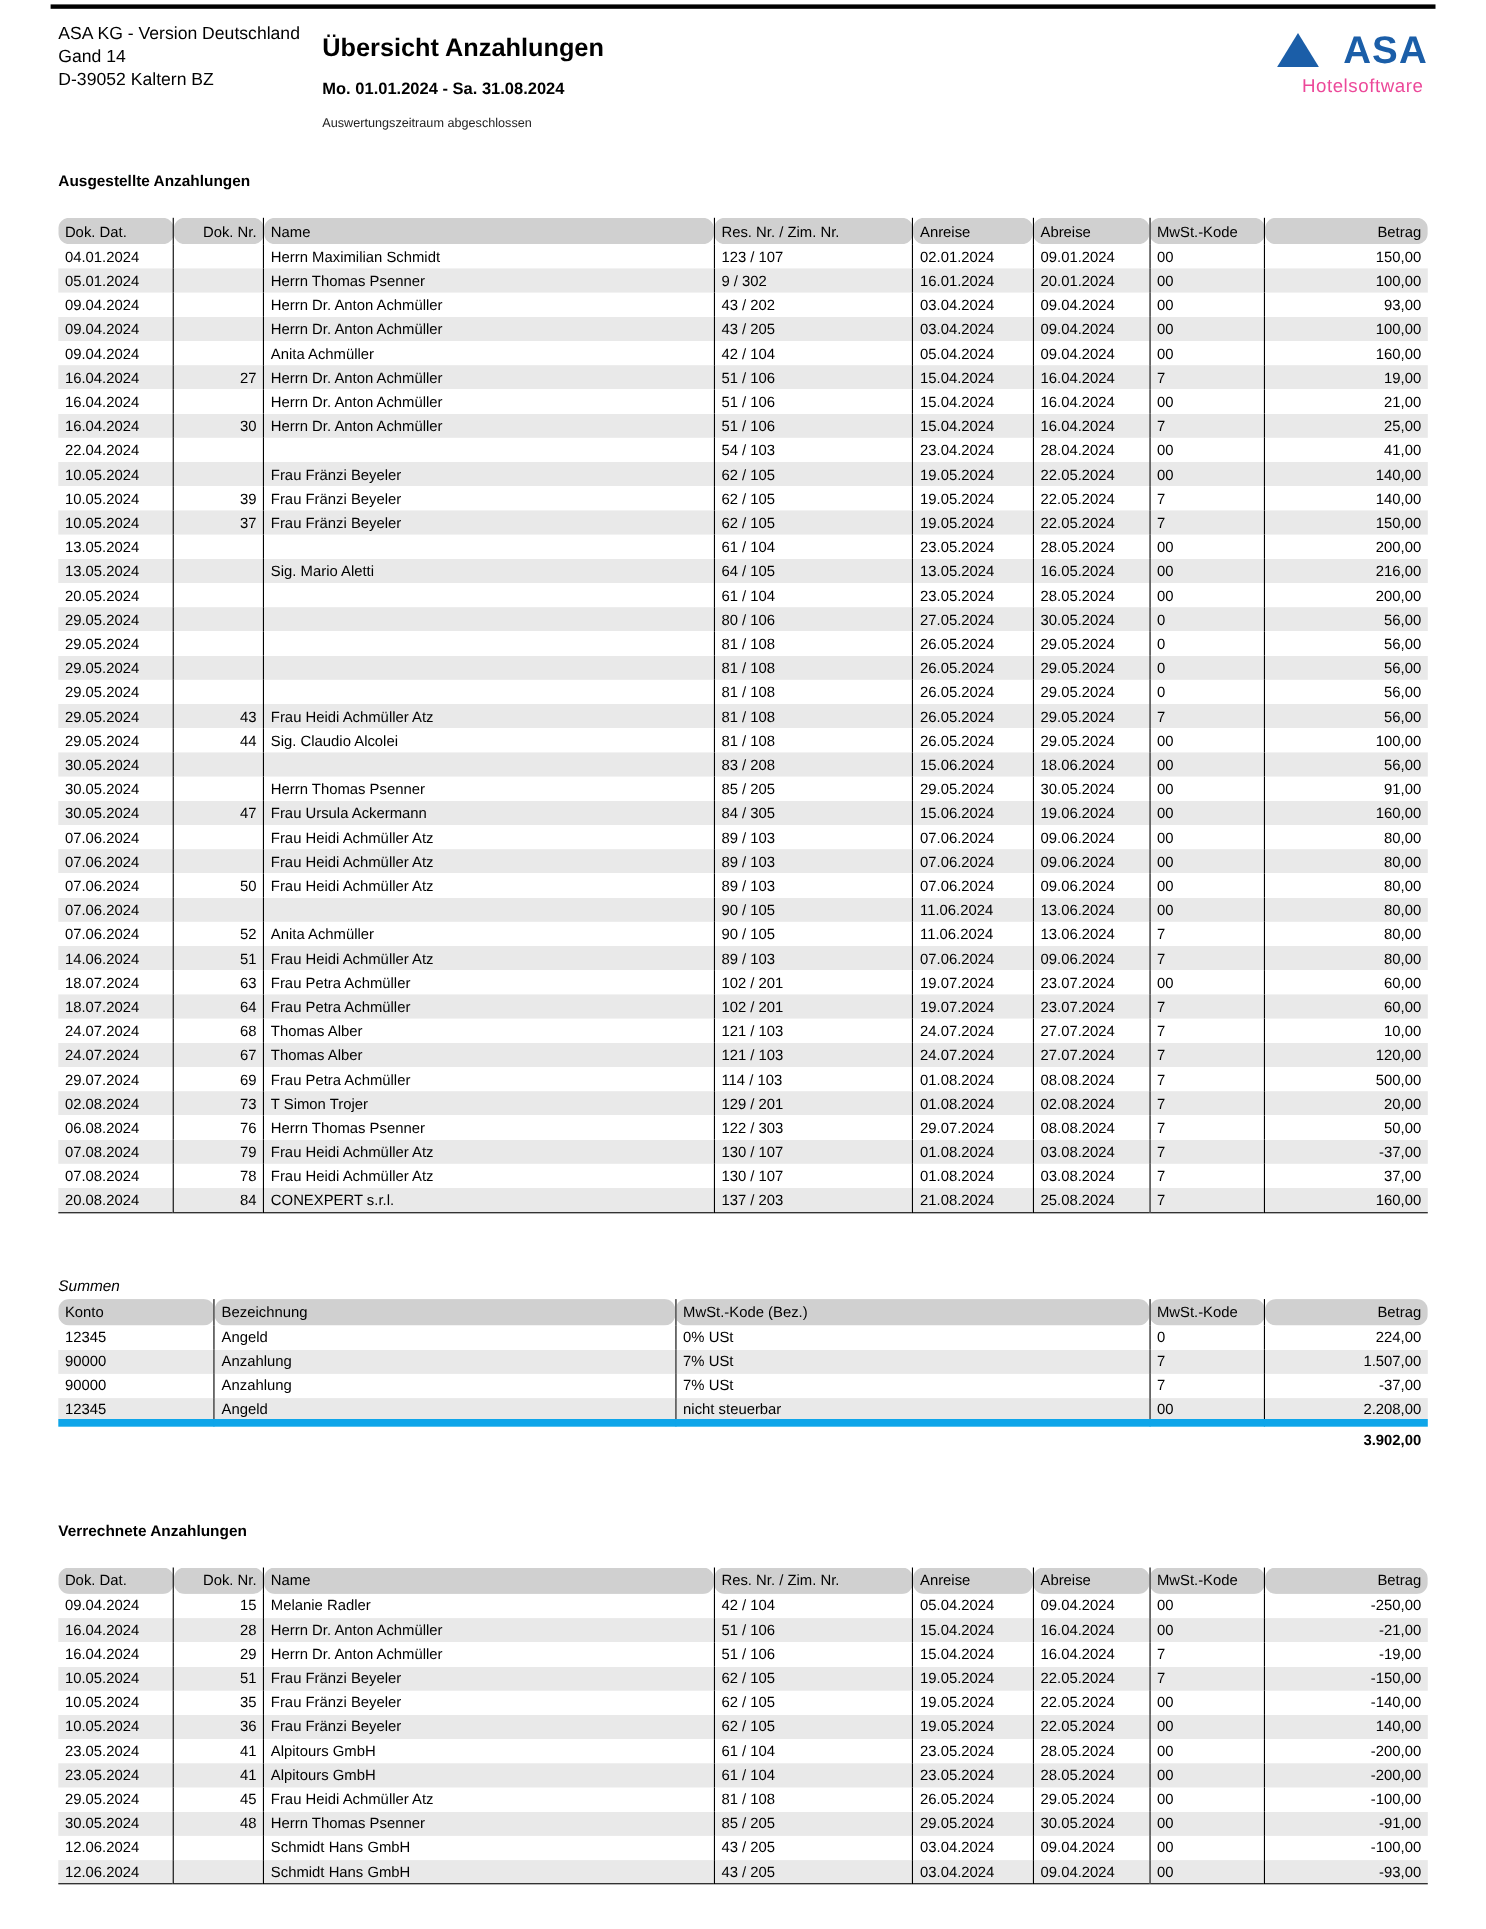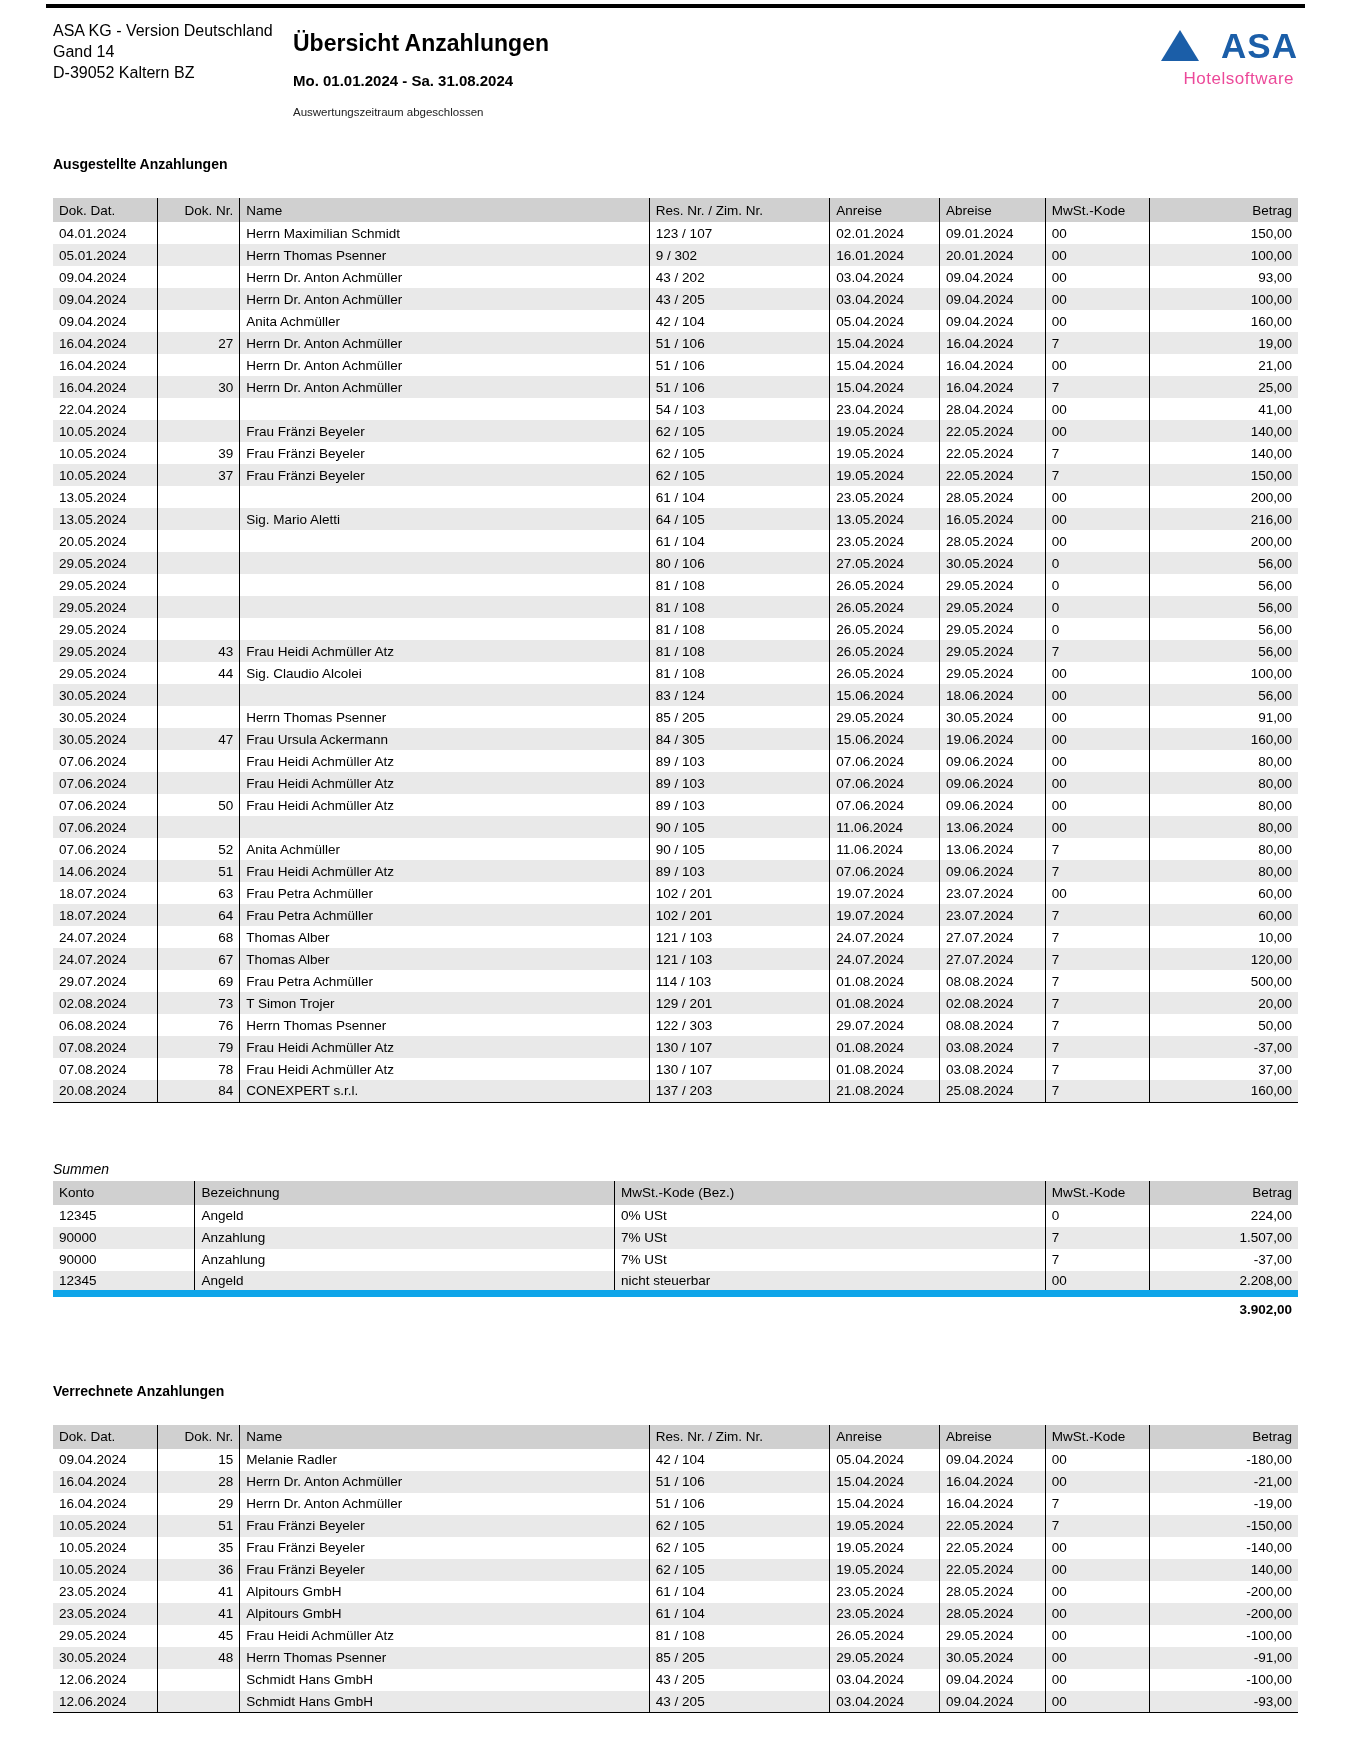--- a/index.html
+++ b/index.html
@@ -39,21 +39,21 @@
   .summen-table { margin-top:4px; }
   th, td {
     padding:2px 6px;
     height:22px;
     overflow:hidden; white-space:nowrap;
     font-weight:normal;
     border-left:1px solid #000;
   }
   th:first-child, td:first-child { border-left:none; }
   thead tr { background:#d0d0d0; }
-  thead th { height:24px; }
+  thead th { height:24px;border-radius:10px; }
   tbody tr:nth-child(even) { background:#e9e9e9; }
   .deposits-table { border-bottom:1px solid #000; }
   .summen-table { border-bottom:7px solid #0ea5e9; }
   .a-l { text-align:left; }
   .a-r { text-align:right; }
 
   .grand-total {
     width:1245px; margin:2px 53px 0 53px;
     text-align:right; font-size:13.5px; font-weight:bold;
     padding:3px 6px 0 0;
@@ -319,21 +319,21 @@
         <td class="a-l">81 / 108</td>
         <td class="a-l">26.05.2024</td>
         <td class="a-l">29.05.2024</td>
         <td class="a-l">00</td>
         <td class="a-r">100,00</td>
       </tr>
       <tr>
         <td class="a-l">30.05.2024</td>
         <td class="a-r"></td>
         <td class="a-l"></td>
-        <td class="a-l">83 / 124</td>
+        <td class="a-l">83 / 208</td>
         <td class="a-l">15.06.2024</td>
         <td class="a-l">18.06.2024</td>
         <td class="a-l">00</td>
         <td class="a-r">56,00</td>
       </tr>
       <tr>
         <td class="a-l">30.05.2024</td>
         <td class="a-r"></td>
         <td class="a-l">Herrn Thomas Psenner</td>
         <td class="a-l">85 / 205</td>
@@ -595,21 +595,21 @@
     </thead>
     <tbody>
       <tr>
         <td class="a-l">09.04.2024</td>
         <td class="a-r">15</td>
         <td class="a-l">Melanie Radler</td>
         <td class="a-l">42 / 104</td>
         <td class="a-l">05.04.2024</td>
         <td class="a-l">09.04.2024</td>
         <td class="a-l">00</td>
-        <td class="a-r">-180,00</td>
+        <td class="a-r">-250,00</td>
       </tr>
       <tr>
         <td class="a-l">16.04.2024</td>
         <td class="a-r">28</td>
         <td class="a-l">Herrn Dr. Anton Achmüller</td>
         <td class="a-l">51 / 106</td>
         <td class="a-l">15.04.2024</td>
         <td class="a-l">16.04.2024</td>
         <td class="a-l">00</td>
         <td class="a-r">-21,00</td>

